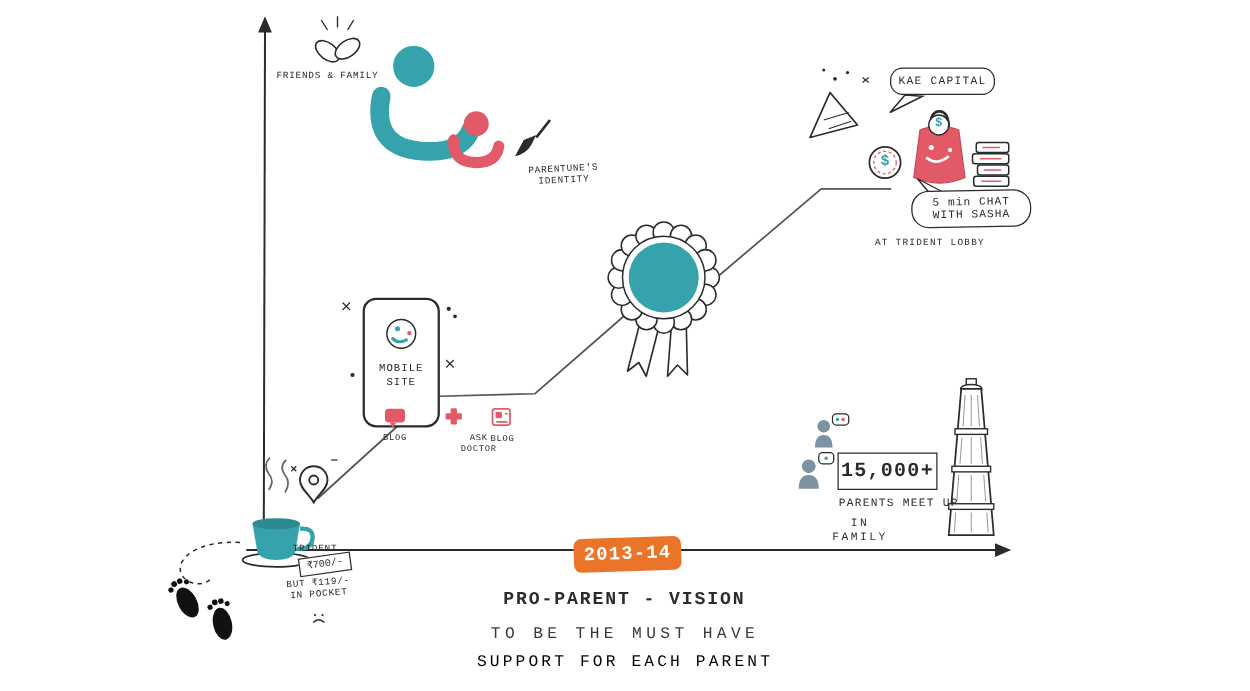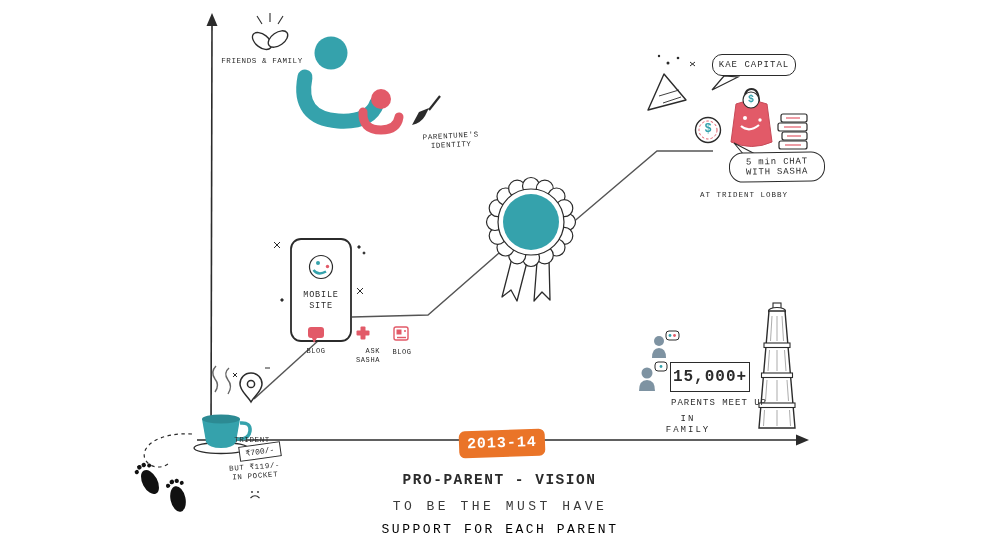--- a/index.html
+++ b/index.html
@@ -274,23 +274,23 @@
 
   <div class="dollar" style="left:702px;top:122px;width:12px;font-size:12px;">$</div>
   <div class="dollar" style="left:745px;top:94px;width:12px;font-size:10px;">$</div>
 
 
   <div class="lbl small" style="left:294px;top:290px;width:54px;">
     <span>MOBILE</span>
     <span>SITE</span>
   </div>
   <div class="lbl tiny" style="left:300px;top:347px;width:32px;font-size:7px;">BLOG</div>
-  <div class="lbl tiny" style="left:346px;top:347px;width:34px;font-size:7px;text-align:right;">
+  <div class="lbl tiny" style="left:366px;top:347px;width:34px;font-size:7px;">
     <span>ASK</span>
-    <span>SASHA</span>
+    <span>DOCTOR</span>
   </div>
   <div class="lbl tiny" style="left:387px;top:348px;width:30px;font-size:7px;">BLOG</div>
 
   <div class="lbl tiny" style="left:226px;top:403px;width:52px;margin-top:33px;">TRIDENT</div>
 
   <div class="tag">₹700/-</div>
   <div class="lbl tiny rot-m4" style="left:224px;top:463px;width:62px;">
     <span>BUT ₹119/-</span>
     <span>IN POCKET</span>
   </div>

